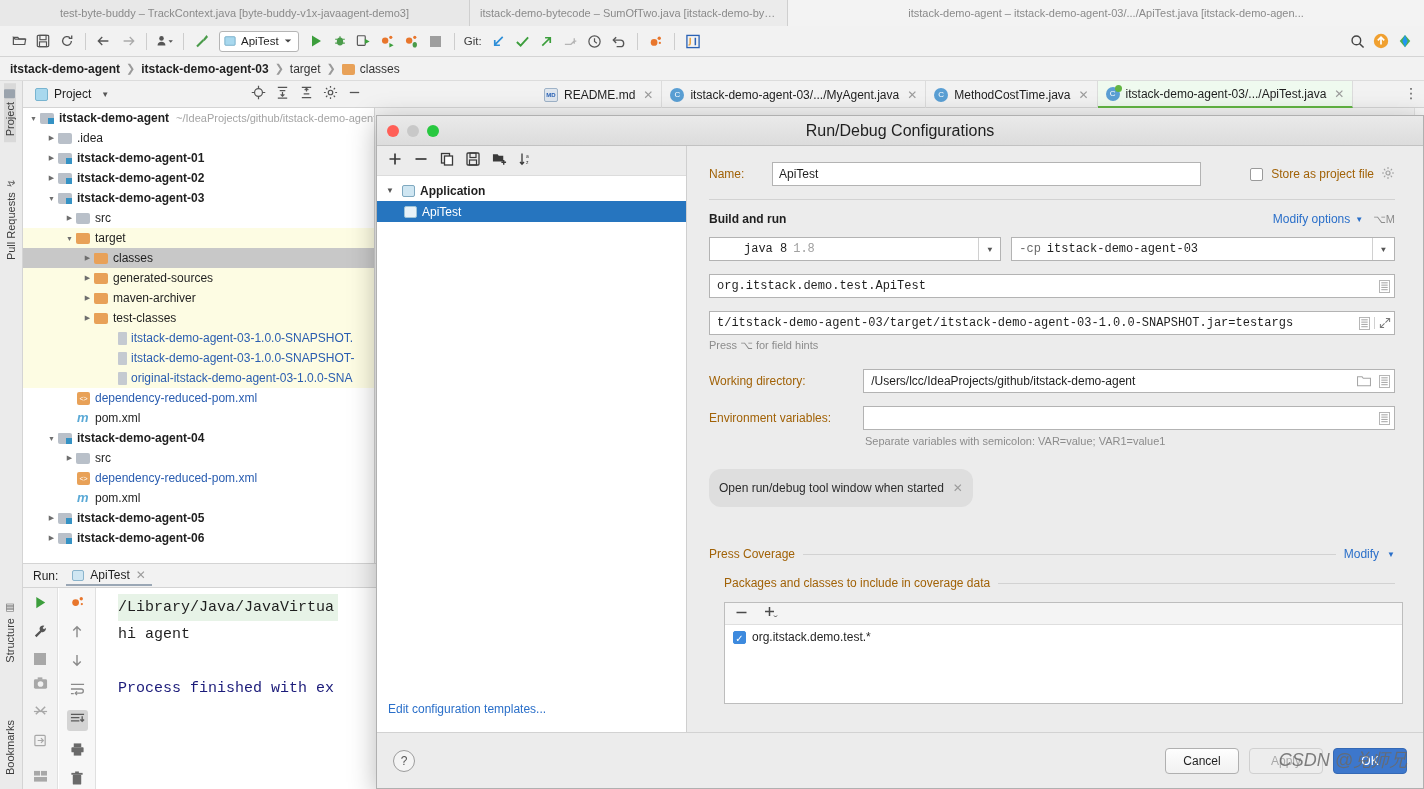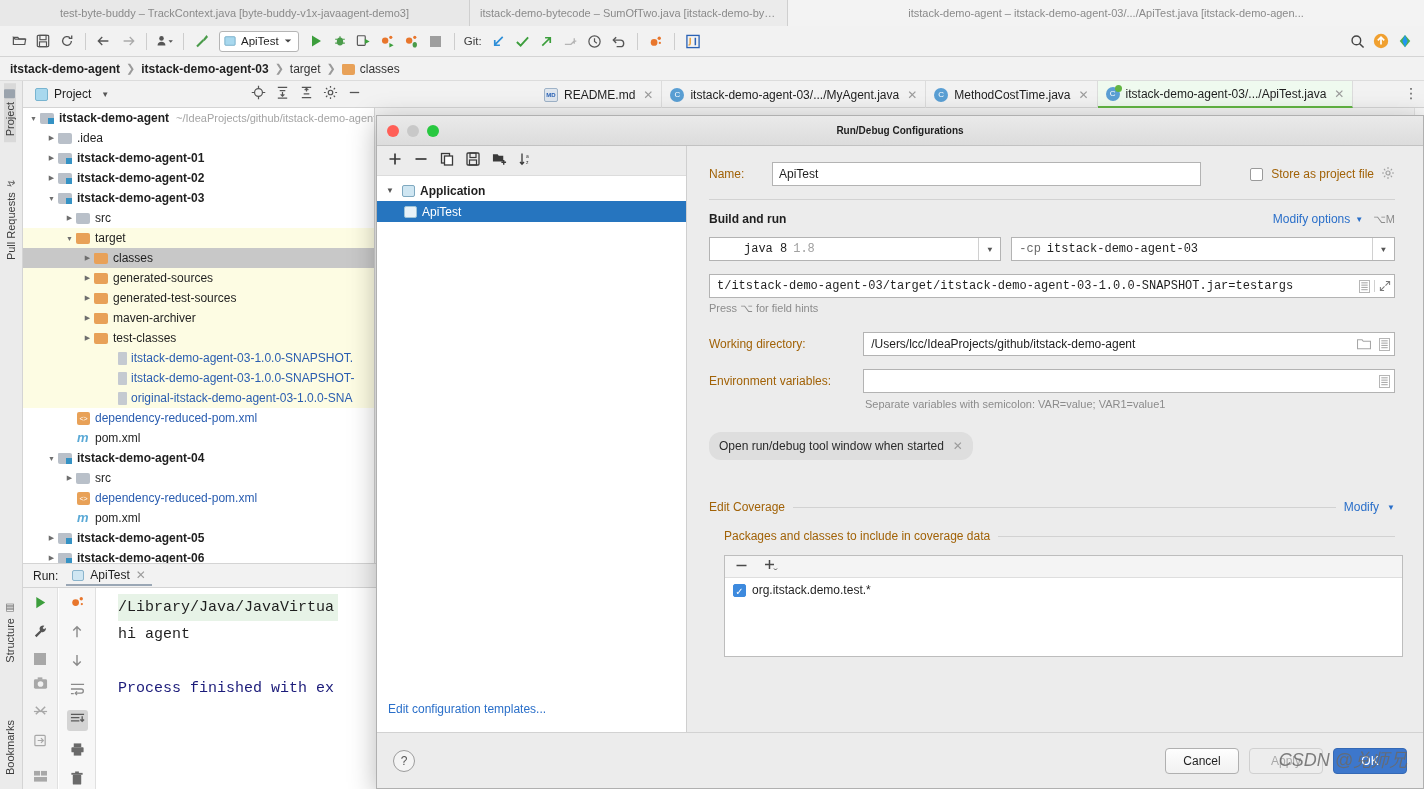--- a/index.html
+++ b/index.html
@@ -133,21 +133,21 @@
             box-shadow:0 6px 26px rgba(0,0,0,.28); display:flex;
             flex-direction:column; }
   #dlghdr { height:30px; position:relative; display:flex; align-items:center;
             background:linear-gradient(#eaeaea,#dcdcdc);
             border-bottom:1px solid #c2c2c2; }
   .traffic { display:flex; gap:8px; padding-left:10px; }
   .dot { width:12px; height:12px; border-radius:50%; }
   .dot.r { background:#ff5f57; } .dot.y { background:#c8c8c8; }
   .dot.g { background:#28c840; }
   #dlgtitle { position:absolute; left:0; right:0; text-align:center;
-              font-size:10px; font-weight:bold; }
+              font-size:16px; font-weight:normal; }
   #dlgbody { flex:1; display:flex; min-height:0; }
   #dlgleft { width:310px; background:#fff; border-right:1px solid #cfcfcf;
              display:flex; flex-direction:column; }
   #dlgleft .ltools { height:30px; display:flex; align-items:center; gap:12px;
                      padding-left:11px; background:#ececec;
                      border-bottom:1px solid #dcdcdc; }
   #dlgleft .ltree { flex:1; padding-top:4px; }
   .cfgrow { height:21px; display:flex; align-items:center; gap:5px;
             font-size:12px; padding-left:9px; }
   .cfgrow.app { font-weight:bold; }
@@ -169,21 +169,21 @@
   .chk.on { background:#3d8ade; border-color:#3d8ade; color:#fff;
             font-size:10px; text-align:center; line-height:13px; }
   .hr { height:1px; background:#d2d2d2; margin:6px 0 12px; }
   .sectitle { font-size:12px; font-weight:bold; }
   .hint { font-size:11px; color:#8c8c8c; }
   .ddbtn { width:22px; display:flex; align-items:center; justify-content:center;
            border-left:1px solid #d0d0d0; height:100%; color:#555;
            font-size:8px; }
   .fieldico { width:20px; display:flex; align-items:center;
               justify-content:center; color:#9a9a9a; }
-  .chip { display:inline-flex; align-items:center; gap:9px; height:28px;
+  .chip { display:inline-flex; align-items:center; gap:9px; height:38px;
           background:#dedede; border-radius:12px; padding:0 10px;
           font-size:12px; color:#2b2b2b; }
   .chip .x { color:#9b9b9b; font-size:12px; }
   .legend { display:flex; align-items:center; gap:8px; }
   .legend .line { flex:1; height:1px; background:#d2d2d2; }
   .covbox { border:1px solid #bdbdbd; background:#fff; }
   .covtools { height:22px; background:#f4f4f4; display:flex; align-items:center;
               gap:16px; padding-left:10px; border-bottom:1px solid #dedede;
               color:#4a4a4a; }
   .covitem { display:flex; align-items:center; gap:6px; padding:5px 0 0 8px;
@@ -529,27 +529,20 @@
       <span class="ico">
         <span class="f-orange" style="position:absolute;left:0;top:2px;width:14px;height:11px;"></span>
       </span>
       <span>generated-sources</span>
     </div>
     <div class="row hl" style="padding-left: 58px;">
       <span class="arrow" style="font-size: 7px;">▶</span>
       <span class="ico">
         <span class="f-orange" style="position:absolute;left:0;top:2px;width:14px;height:11px;"></span>
       </span>
-      <span>generated-test-sources</span>
-    </div>
-    <div class="row hl" style="padding-left: 58px;">
-      <span class="arrow" style="font-size: 7px;">▶</span>
-      <span class="ico">
-        <span class="f-orange" style="position:absolute;left:0;top:2px;width:14px;height:11px;"></span>
-      </span>
       <span>maven-archiver</span>
     </div>
     <div class="row hl" style="padding-left: 58px;">
       <span class="arrow" style="font-size: 7px;">▶</span>
       <span class="ico">
         <span class="f-orange" style="position:absolute;left:0;top:2px;width:14px;height:11px;"></span>
       </span>
       <span>test-classes</span>
     </div>
     <div class="row hl" style="padding-left: 76px;">
@@ -792,20 +785,32 @@
         </span>
         <span style="width:10px"></span>
         <span class="inp mono" style="width:386px;padding:0;">
           <span style="padding-left:7px;color:#6a6a6a;">-cp</span>
           <span style="padding-left:6px;">itstack-demo-agent-03</span>
           <span style="flex:1"></span>
           <span class="ddbtn">▼</span>
         </span>
       </div>
 
+      <div class="frow">
+        <span class="inp mono" style="width:690px;padding:0;">
+          <span style="padding-left:7px;">org.itstack.demo.test.ApiTest</span>
+          <span style="flex:1"></span>
+          <span class="fieldico">
+            <svg width="11" height="13" viewBox="0 0 12 14">
+                <rect x="0.5" y="0.5" width="11" height="13" stroke="#b0b0b0" fill="#fff"></rect>
+                <path d="M2.5 3h7M2.5 5.5h7M2.5 8h7M2.5 10.5h7" stroke="#9a9a9a" stroke-width="1"></path>
+              </svg>
+          </span>
+        </span>
+      </div>
 
       <div class="frow" style="margin-bottom:4px;">
         <span class="inp mono" style="width:690px;padding:0;">
           <span style="padding-left:7px;white-space:nowrap;overflow:hidden;">t/itstack-demo-agent-03/target/itstack-demo-agent-03-1.0.0-SNAPSHOT.jar=testargs</span>
           <span style="flex:1"></span>
           <span class="fieldico">
             <svg width="11" height="13" viewBox="0 0 12 14">
                 <rect x="0.5" y="0.5" width="11" height="13" stroke="#b0b0b0" fill="#fff"></rect>
                 <path d="M2.5 3h7M2.5 5.5h7M2.5 8h7M2.5 10.5h7" stroke="#9a9a9a" stroke-width="1"></path>
               </svg>
@@ -854,21 +859,21 @@
       <div class="hint" style="margin-left:156px;margin-bottom:22px;">Separate variables with semicolon: VAR=value; VAR1=value1</div>
 
       <div class="frow" style="margin-bottom:40px;">
         <span class="chip">
           <span>Open run/debug tool window when started</span>
           <span class="x">✕</span>
         </span>
       </div>
 
       <div class="legend" style="margin-bottom:15px;">
-        <span class="flabel">Edit Coverage</span>
+        <span class="flabel">Press Coverage</span>
         <span class="line"></span>
         <span class="lnk">Modify</span>
         <span style="color:#2a6fc9;font-size:8px;">▼</span>
       </div>
 
       <div class="legend" style="margin:0 0 12px 15px;">
         <span class="flabel">Packages and classes to include in coverage data</span>
         <span class="line"></span>
       </div>
 

